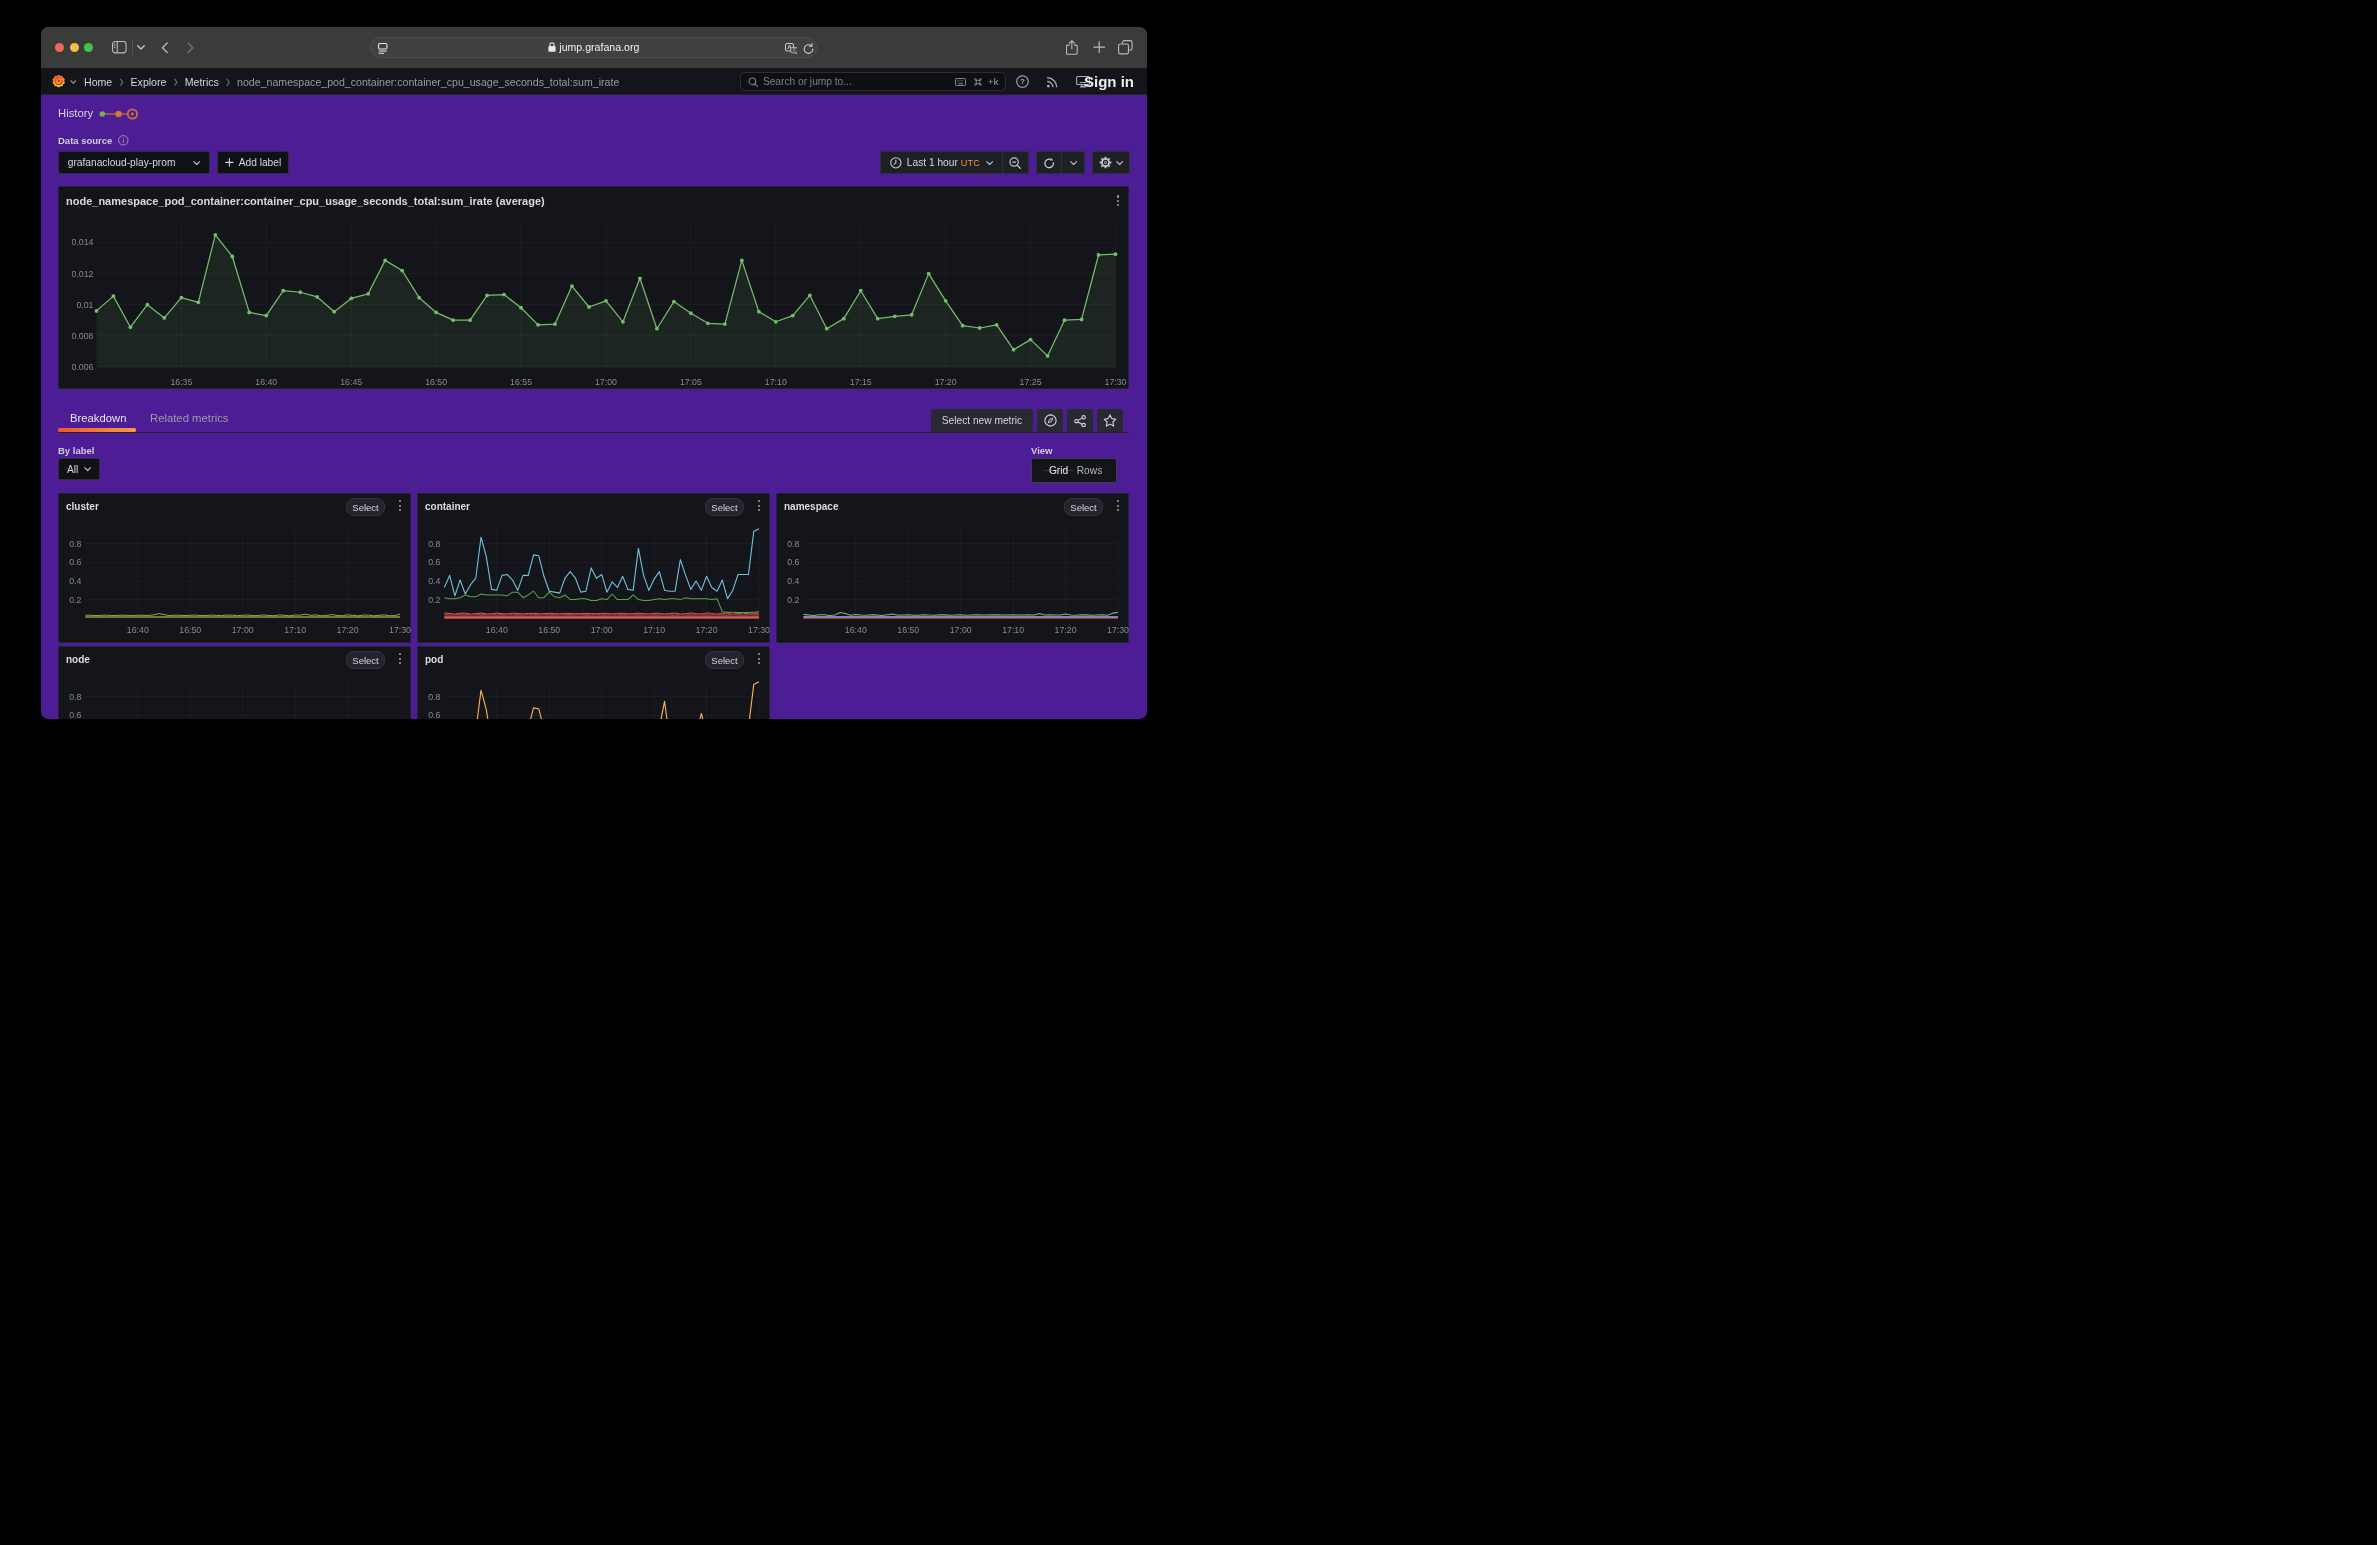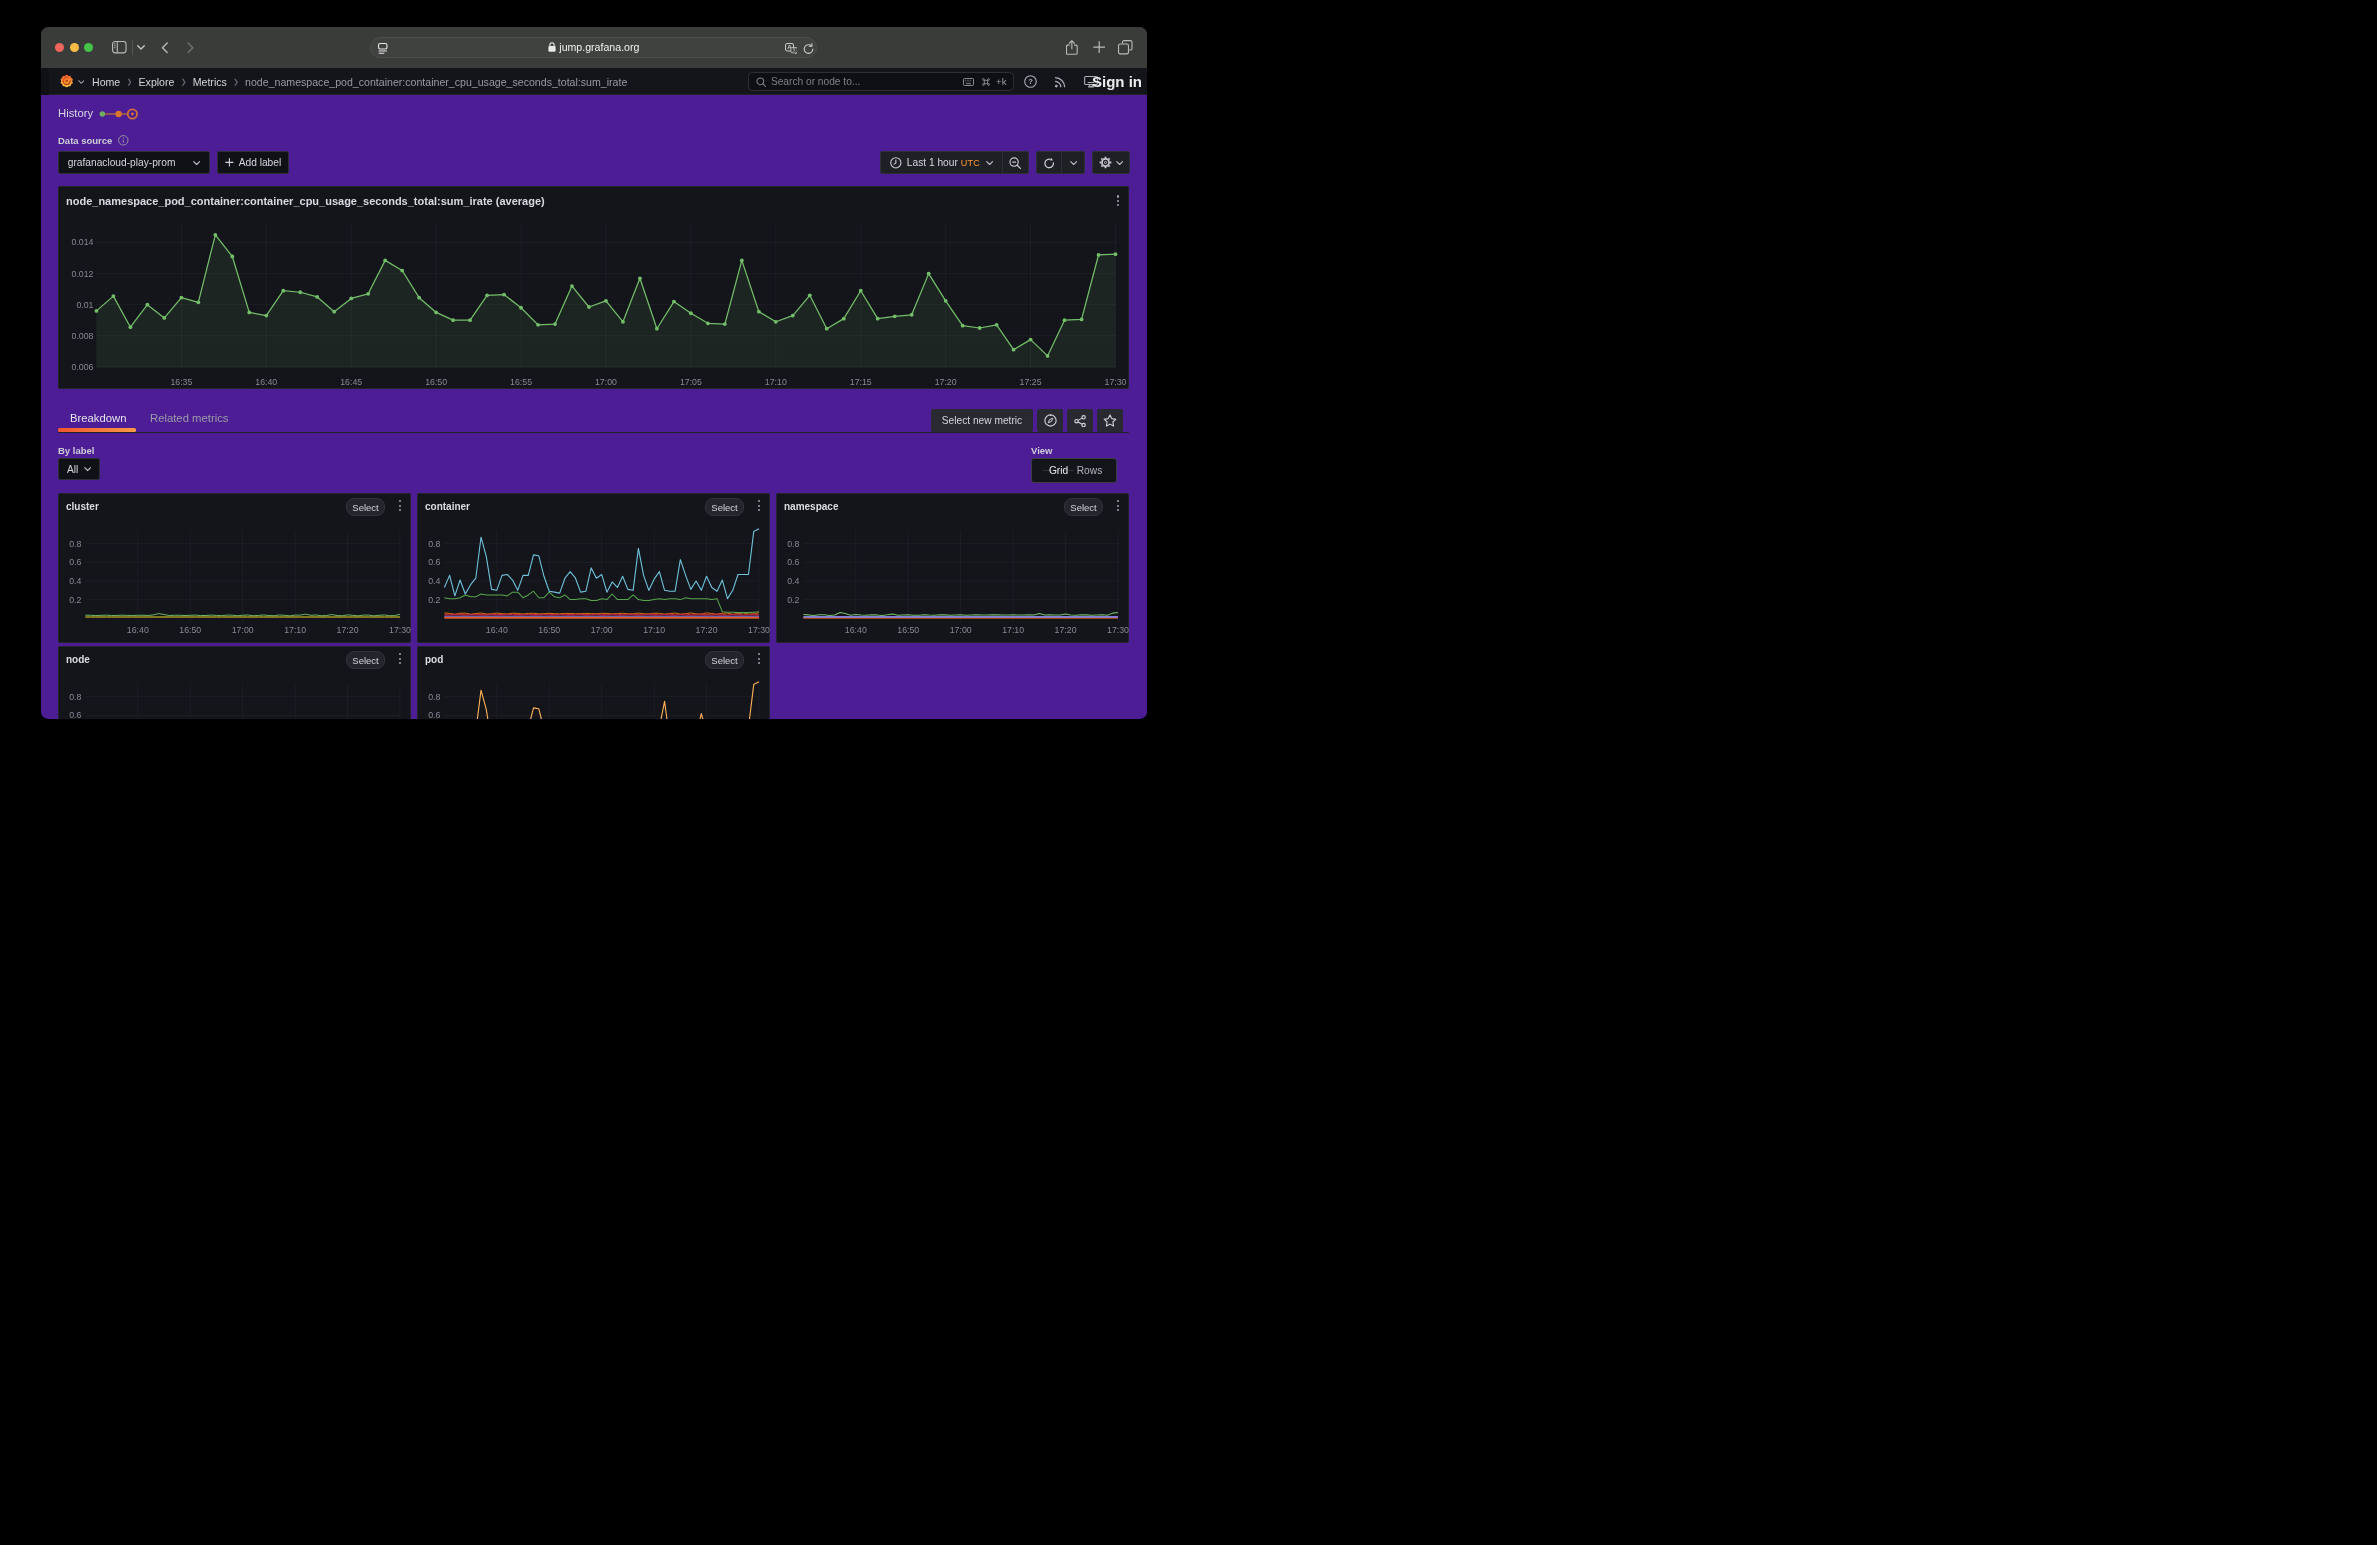--- a/index.html
+++ b/index.html
@@ -9,21 +9,21 @@
 #win{position:absolute;left:41px;top:27.4px;width:1106px;height:692px;
   border-radius:7.3px;overflow:hidden;background:#101116}
 
 #tbar{position:absolute;left:0;top:0;width:100%;height:41px;background:#3a3c3a}
 .tl{position:absolute;top:15.5px;width:9px;height:9px;border-radius:50%}
 #urlbar{position:absolute;left:329px;top:9.5px;width:447px;height:21px;background:#404240;
   border:0.7px solid #4d4f4d;border-radius:10.6px}
 #urltxt{position:absolute;inset:0;display:flex;align-items:center;justify-content:center;
   color:#f0f0f0;font-size:10.6px;gap:3.7px}
 
-#gnav{position:absolute;left:8px;top:41px;width:100%;height:27px;background:#14151a;
+#gnav{position:absolute;left:0;top:41px;width:100%;height:27px;background:#14151a;
   border-bottom:0.7px solid #23242a;display:flex;align-items:center}
 .crumb{color:#d4d5dc;font-size:10.6px;font-weight:500}
 .crumbsep{color:#63656e;margin:0 6.2px;font-size:7px;position:relative;top:-0.4px}
 .crumblast{color:#989aa3;font-size:10.6px}
 #search{position:absolute;left:699px;top:4px;width:266px;height:18.7px;background:#0e0f13;
   border:0.7px solid #2e2f36;border-radius:4.4px;display:flex;align-items:center;color:#7d808a;
   font-size:10.2px;padding:0 6.6px;gap:5.1px}
 #signin{position:absolute;right:13px;top:0;height:27px;display:flex;align-items:center;
   color:#eceded;font-size:15px;font-weight:600}
 .navico{position:absolute;top:0;height:27px;display:flex;align-items:center;color:#aeb0b9}
@@ -144,21 +144,21 @@
         <span class="crumbsep">❯</span>
         <span class="crumb">Metrics</span>
         <span class="crumbsep">❯</span>
         <span class="crumblast">node_namespace_pod_container:container_cpu_usage_seconds_total:sum_irate</span>
       </div>
 <div id="search">
         <svg width="10.2" height="10.2" viewBox="0 0 14 14">
 <circle cx="6" cy="6" r="4.6" fill="none" stroke="#7d808a" stroke-width="1.5"></circle>
 <line x1="9.4" y1="9.4" x2="13" y2="13" stroke="#7d808a" stroke-width="1.5" stroke-linecap="round"></line>
         </svg>
-        <span style="flex:1">Search or node to...</span>
+        <span style="flex:1">Search or jump to...</span>
         <svg width="11" height="8" viewBox="0 0 15 11" style="margin-right:2.9px">
 <rect x="0.6" y="0.6" width="13.8" height="9.8" rx="1.6" fill="none" stroke="#9fa1aa" stroke-width="1.2"></rect>
 <line x1="2.6" y1="3.2" x2="3.6" y2="3.2" stroke="#9fa1aa" stroke-width="1.1"></line>
 <line x1="5.1" y1="3.2" x2="6.1" y2="3.2" stroke="#9fa1aa" stroke-width="1.1"></line>
 <line x1="7.6" y1="3.2" x2="8.6" y2="3.2" stroke="#9fa1aa" stroke-width="1.1"></line>
 <line x1="10.1" y1="3.2" x2="11.1" y2="3.2" stroke="#9fa1aa" stroke-width="1.1"></line>
 <line x1="3.6" y1="5.5" x2="4.6" y2="5.5" stroke="#9fa1aa" stroke-width="1.1"></line>
 <line x1="6.3" y1="5.5" x2="7.3" y2="5.5" stroke="#9fa1aa" stroke-width="1.1"></line>
 <line x1="9" y1="5.5" x2="10" y2="5.5" stroke="#9fa1aa" stroke-width="1.1"></line>
 <line x1="4.2" y1="7.9" x2="10.8" y2="7.9" stroke="#9fa1aa" stroke-width="1.1"></line>

